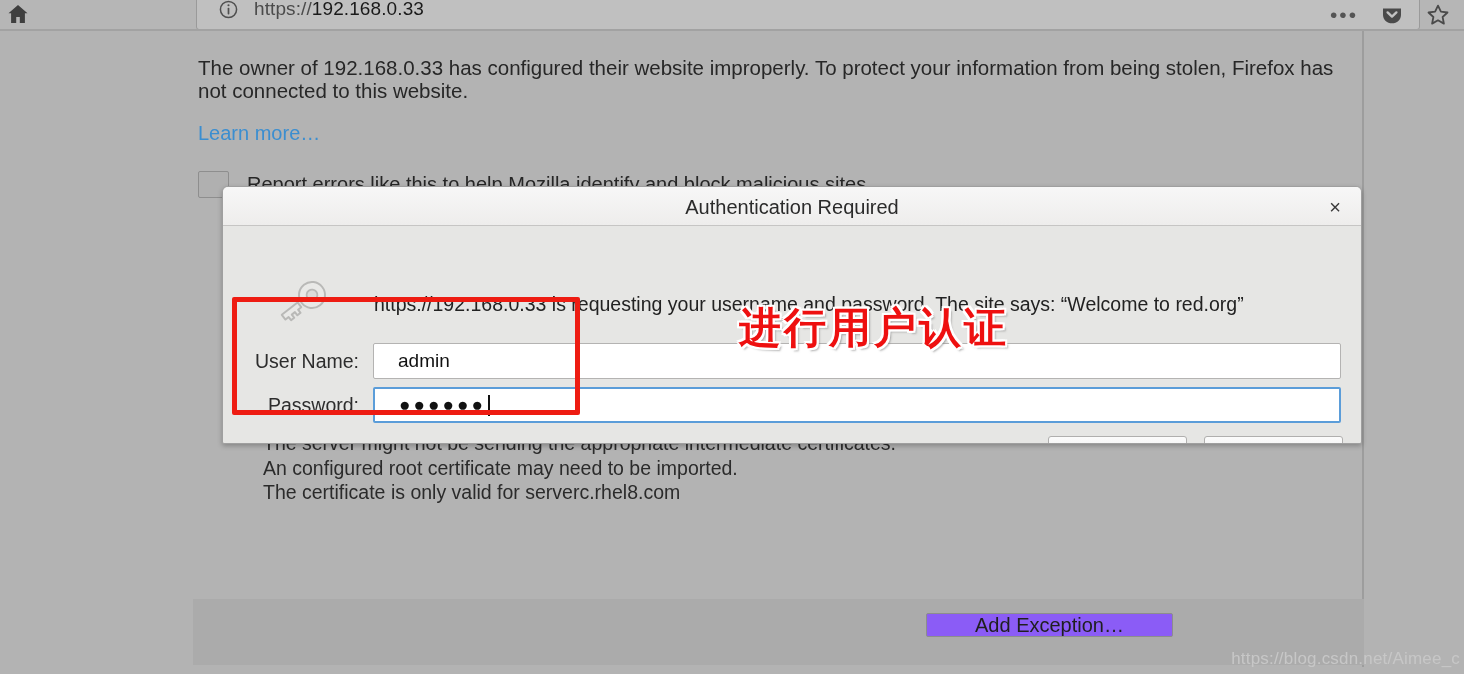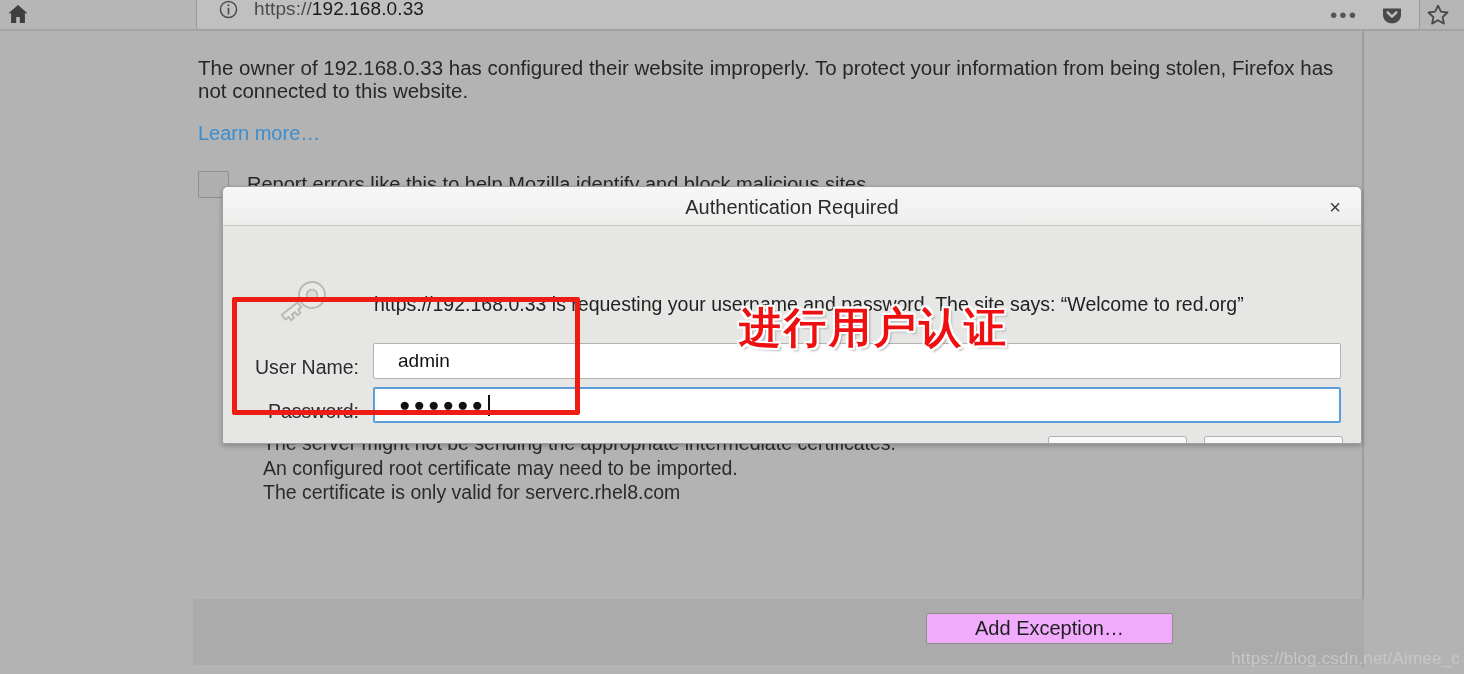--- a/index.html
+++ b/index.html
@@ -76,22 +76,22 @@
     font-size: 19.5px; color: #2b2b2b; line-height: 24.5px;
   }
   .errcode {
     position: absolute; left: 70px; top: 491px;
     font-size: 19.5px; color: #2b2b2b;
   }
   .errcode .code { color: #3b7fc4; letter-spacing: .4px; }
 
   .add-exception {
     position: absolute; left: 926px; top: 582px;
-    width: 247px; height: 31px;
-    background: #f0abfc; border: 1px solid #8d8d8d; border-radius: 2px;
+    width: 247px; height: 24px;
+    background: #8b5cf6; border: 1px solid #8d8d8d; border-radius: 2px;
     font-size: 20px; color: #1f1f1f;
     display: flex; align-items: center; justify-content: center;
     font-family: "Liberation Sans", sans-serif; cursor: pointer;
   }
   .watermark {
     position: absolute; right: 4px; bottom: 5px;
     font-size: 17px; color: #c7c7c7; letter-spacing: .2px;
   }
 
   
@@ -119,21 +119,21 @@
     width: 20px; text-align: center;
   }
   .dlg-body { position: relative; height: 218px; }
 
   .key-icon { position: absolute; left: 47px; top: 52px; width: 60px; height: 50px; }
   .dlg-msg {
     position: absolute; left: 151px; top: 67px; width: 975px;
     font-size: 19.5px; color: #222; white-space: nowrap;
   }
 
-  .field-row { position: absolute; display: flex; align-items: flex-end; }
+  .field-row { position: absolute; display: flex; align-items: center; }
   .row-user { left: 22px; top: 117px; }
   .row-pass { left: 22px; top: 161px; }
   .field-label {
     width: 128px; text-align: right; padding-right: 14px;
     font-size: 19.5px; color: #2d2d2d;
   }
   .field-input {
     width: 968px; height: 36px;
     background: #fff; border: 1px solid #b4b3b2; border-radius: 2px;
     display: flex; align-items: center; padding-left: 24px;

